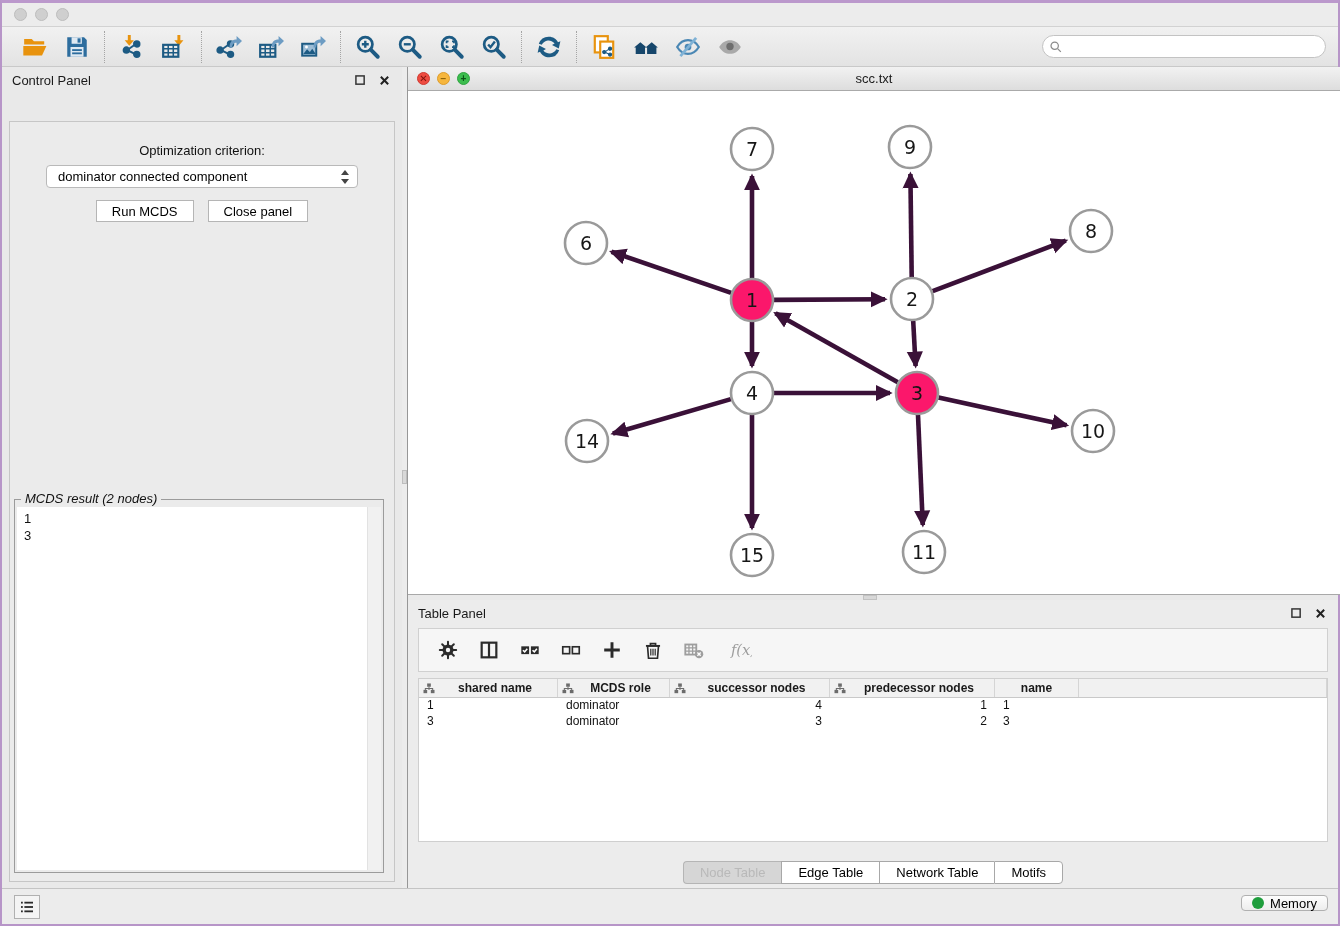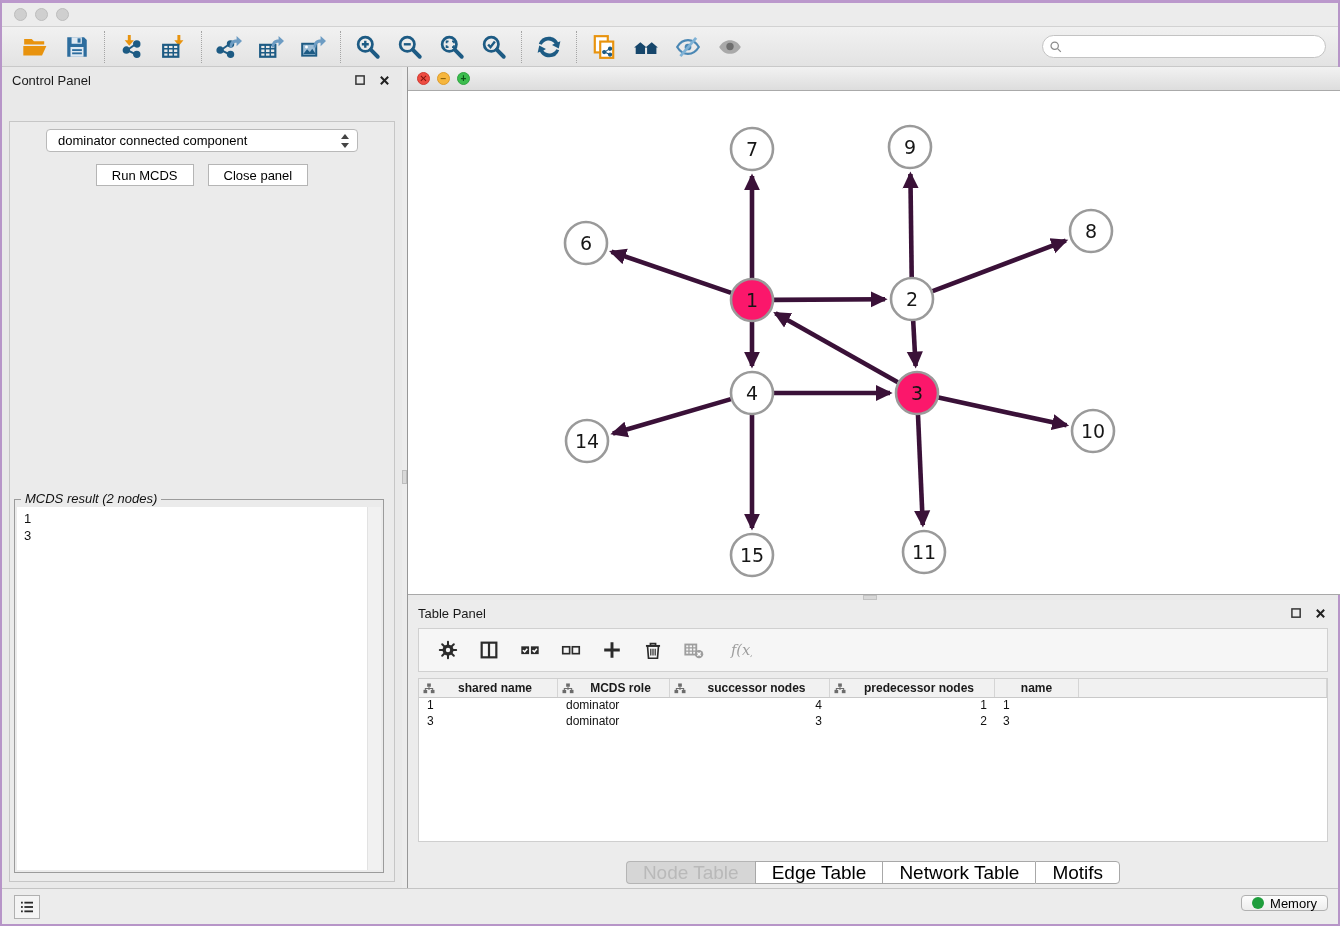--- a/index.html
+++ b/index.html
@@ -111,21 +111,21 @@
     border-bottom:1px solid #c9c9c9; }
   .th { display:flex; align-items:center; font-size:12px; color:#1a1a1a;
     border-right:1px solid #d5d5d5; padding:0 4px; cursor:default;font-weight:bold; }
   .th svg { width:12px; height:11px; margin-right:2px; flex:0 0 auto; }
   .th .lbl { flex:1; text-align:center; }
   .trow { display:flex; height:16px; font-size:12px; color:#111; }
   .td { padding:0 8px; overflow:hidden; white-space:nowrap; }
   .tp-tabs { position:absolute; bottom:4px; left:0; right:0; display:flex;
     justify-content:center; }
   .tp-tab { height:23px; padding:0 16px; display:flex; align-items:center;
-    font-size:19px; background:#fff; border:1px solid #a8a8a8; border-right:none;
+    font-size:13px; background:#fff; border:1px solid #a8a8a8; border-right:none;
     color:#000; cursor:default; }
   .tp-tab:first-child { border-radius:4px 0 0 4px; }
   .tp-tab:last-child { border-right:1px solid #a8a8a8; border-radius:0 4px 4px 0; }
   .tp-tab.active { background:#d6d6d6; color:#b9b9b9; border-color:#b5b5b5; }
 
   
   .status-bar { position:absolute; left:0; right:0; bottom:0; height:36px;
     background:#ececec; border-top:1px solid #c4c4c4; }
   .list-btn { position:absolute; left:12px; top:6px; width:26px; height:24px;
     background:#f4f4f4; border:1px solid #b0b0b0; display:flex;
@@ -335,20 +335,21 @@
             <rect x="1" y="1" width="9" height="9" fill="none" stroke="#333" stroke-width="1.6"></rect>
           </svg>
       </span>
       <span class="ph-icon">
         <svg viewBox="0 0 12 12" width="11" height="11">
             <path d="M2 2l8 8M10 2l-8 8" stroke="#222" stroke-width="2.2"></path>
           </svg>
       </span>
     </div>
     <div class="cp-body">
+      <div class="opt-label">Optimization criterion:</div>
       <div class="criterion-select">
         <span>dominator connected component</span>
         <span class="stepper">
           <svg viewBox="0 0 10 16" width="10" height="16">
             <path d="M5 1l4 5H1z" fill="#444"></path>
             <path d="M5 15l4-5H1z" fill="#444"></path>
           </svg>
         </span>
       </div>
       <div class="cp-buttons">
@@ -369,20 +370,21 @@
     <div class="v-handle"></div>
   </div>
 
   <div class="network-window">
     <div class="nw-titlebar">
       <div class="nw-lights">
         <span class="nw-light red">✕</span>
         <span class="nw-light yellow">−</span>
         <span class="nw-light green">+</span>
       </div>
+      <div class="nw-title">scc.txt</div>
     </div>
     <div class="nw-canvas" id="nw-canvas"><svg width="930" height="503" viewBox="0 0 930 503">
           <defs>
             <marker id="arw" viewBox="0 0 4 4" markerWidth="3.8" markerHeight="3.8" refX="3.3" refY="2" orient="auto" markerUnits="strokeWidth">
               <path d="M0 0.15L3.9 2 0 3.85Z" fill="#3a1138"></path>
             </marker>
           </defs>
           <line x1="344.0" y1="187.0" x2="344.0" y2="85.0" stroke="#3a1138" stroke-width="4.6" marker-end="url(#arw)"></line>
           <line x1="323.2" y1="201.9" x2="203.5" y2="160.8" stroke="#3a1138" stroke-width="4.6" marker-end="url(#arw)"></line>
           <line x1="366.0" y1="208.9" x2="477.0" y2="208.2" stroke="#3a1138" stroke-width="4.6" marker-end="url(#arw)"></line>

